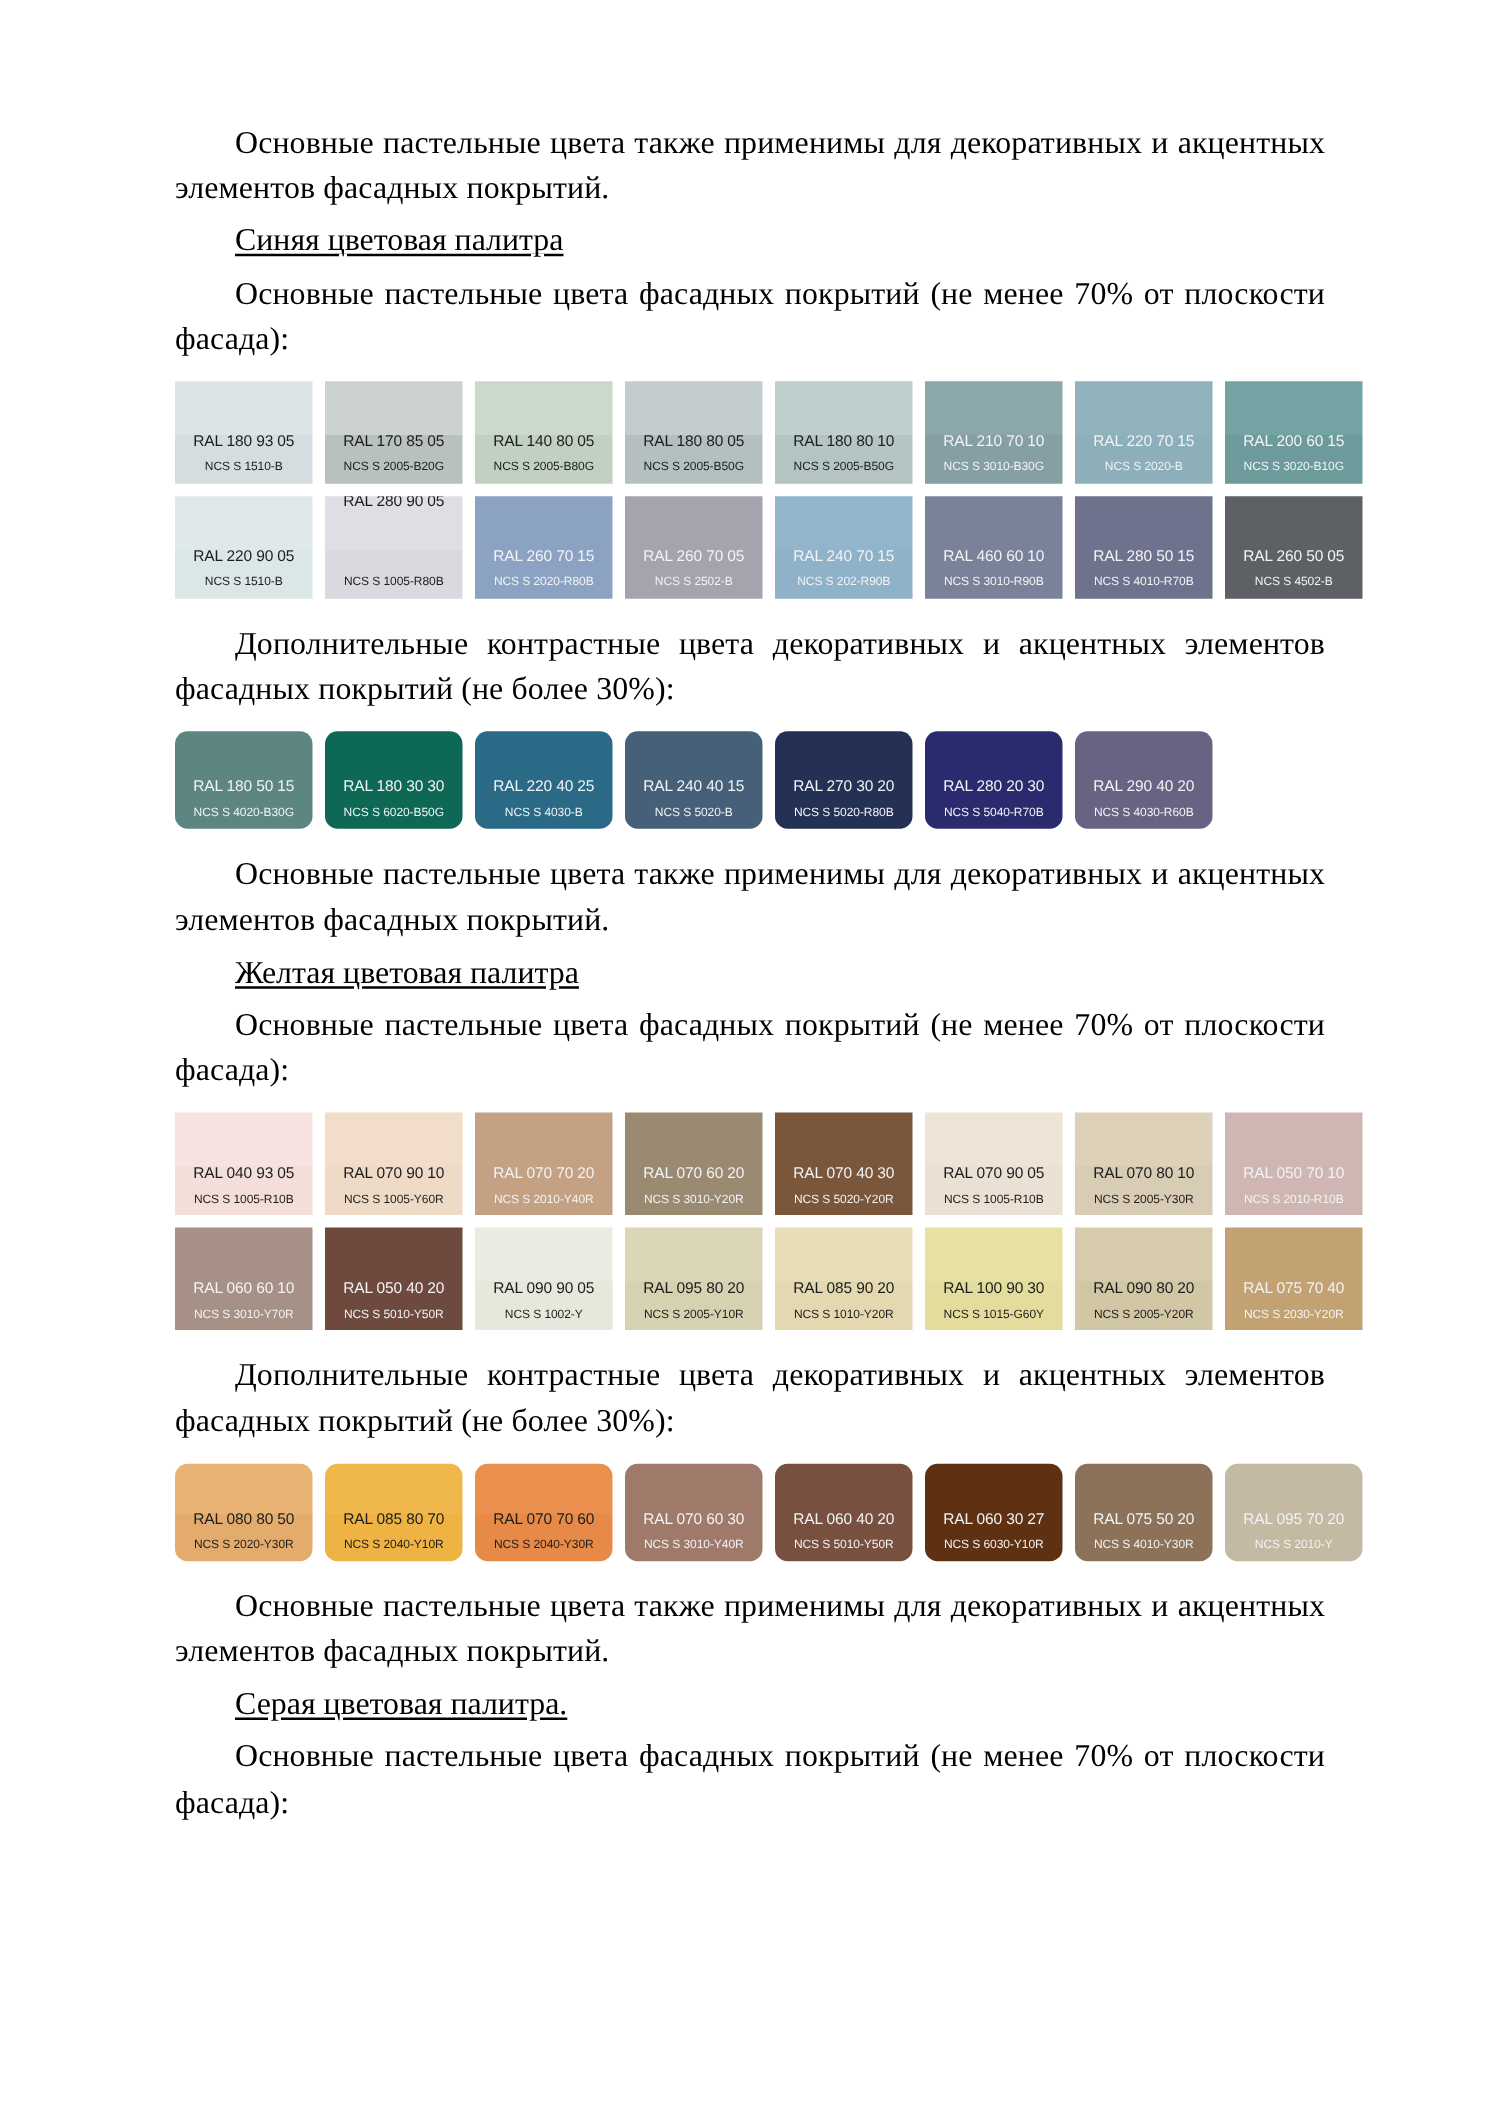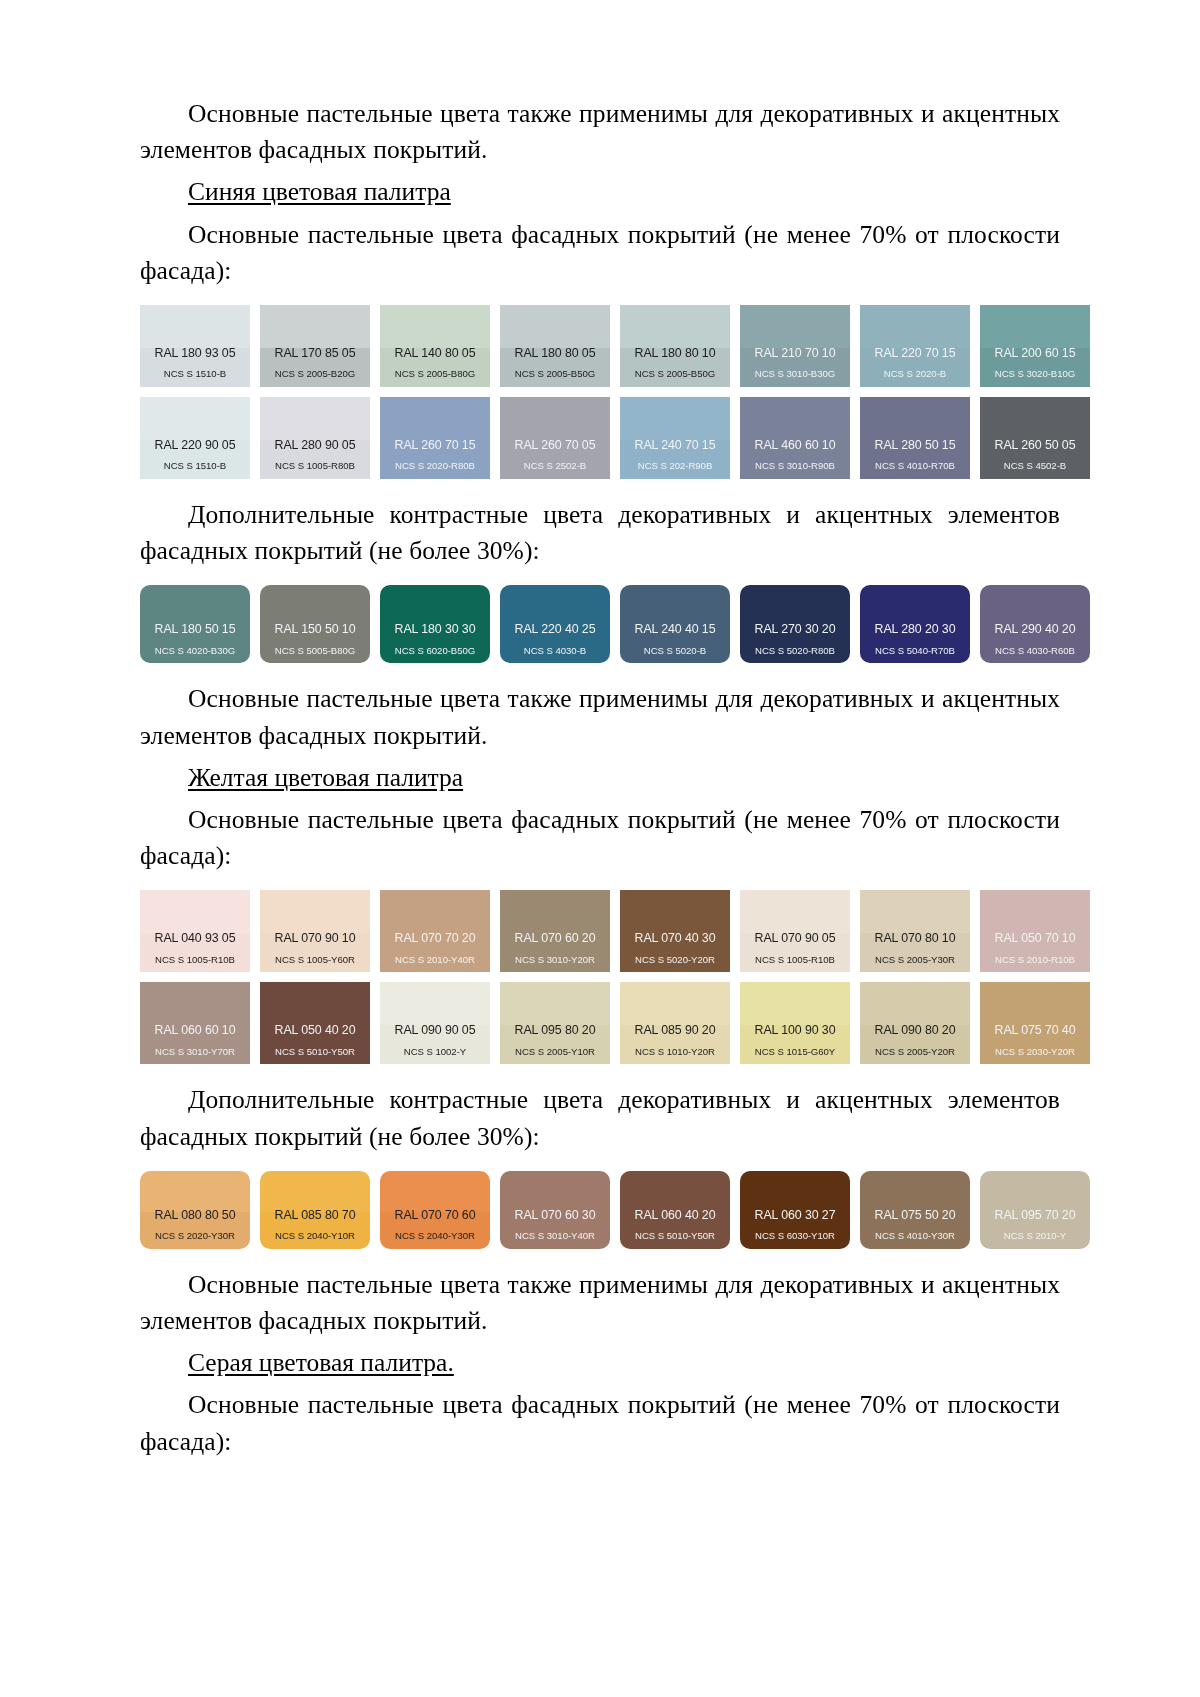--- a/index.html
+++ b/index.html
@@ -134,21 +134,21 @@
           <div class="swatch dark" style="background: linear-gradient(rgb(116, 163, 164) 0%, rgb(116, 163, 164) 52%, rgb(109, 155, 156) 52%, rgb(109, 155, 156) 100%);">
             <div class="ral">RAL 200 60 15</div>
             <div class="ncs">NCS S 3020-B10G</div>
           </div>
         </div>
         <div class="swatch-row">
           <div class="swatch light" style="background: linear-gradient(rgb(223, 233, 233) 0%, rgb(223, 233, 233) 52%, rgb(219, 230, 231) 52%, rgb(219, 230, 231) 100%);">
             <div class="ral">RAL 220 90 05</div>
             <div class="ncs">NCS S 1510-B</div>
           </div>
-          <div class="swatch light" style="background: linear-gradient(rgb(222, 222, 228) 0%, rgb(222, 222, 228) 52%, rgb(217, 217, 224) 52%, rgb(217, 217, 224) 100%);">
+          <div class="swatch light" style="background: linear-gradient(rgb(222, 222, 228) 0%, rgb(222, 222, 228) 52%, rgb(217, 217, 224) 52%, rgb(217, 217, 224) 100%); gap: 44px;">
             <div class="ral">RAL 280 90 05</div>
             <div class="ncs">NCS S 1005-R80B</div>
           </div>
           <div class="swatch dark" style="background: linear-gradient(rgb(139, 162, 195) 0%, rgb(139, 162, 195) 52%, rgb(139, 162, 195) 52%, rgb(139, 162, 195) 100%);">
             <div class="ral">RAL 260 70 15</div>
             <div class="ncs">NCS S 2020-R80B</div>
           </div>
           <div class="swatch dark" style="background: linear-gradient(rgb(163, 164, 174) 0%, rgb(163, 164, 174) 52%, rgb(163, 164, 174) 52%, rgb(163, 164, 174) 100%);">
             <div class="ral">RAL 260 70 05</div>
             <div class="ncs">NCS S 2502-B</div>
@@ -173,24 +173,20 @@
       </div>
 
     <p class="para">Дополнительные контрастные цвета декоративных и акцентных элементов фасадных покрытий (не более 30%):</p>
 
     <div class="swatch-block">
         <div class="swatch-row contrast">
           <div class="swatch dark" style="background: linear-gradient(rgb(93, 133, 129) 0%, rgb(93, 133, 129) 52%, rgb(93, 133, 129) 52%, rgb(93, 133, 129) 100%);">
             <div class="ral">RAL 180 50 15</div>
             <div class="ncs">NCS S 4020-B30G</div>
           </div>
-          <div class="swatch dark" style="background: linear-gradient(rgb(124, 125, 116) 0%, rgb(124, 125, 116) 52%, rgb(124, 125, 116) 52%, rgb(124, 125, 116) 100%);">
-            <div class="ral">RAL 150 50 10</div>
-            <div class="ncs">NCS S 5005-B80G</div>
-          </div>
           <div class="swatch dark" style="background: linear-gradient(rgb(14, 104, 86) 0%, rgb(14, 104, 86) 52%, rgb(14, 104, 86) 52%, rgb(14, 104, 86) 100%);">
             <div class="ral">RAL 180 30 30</div>
             <div class="ncs">NCS S 6020-B50G</div>
           </div>
           <div class="swatch dark" style="background: linear-gradient(rgb(42, 106, 134) 0%, rgb(42, 106, 134) 52%, rgb(42, 106, 134) 52%, rgb(42, 106, 134) 100%);">
             <div class="ral">RAL 220 40 25</div>
             <div class="ncs">NCS S 4030-B</div>
           </div>
           <div class="swatch dark" style="background: linear-gradient(rgb(69, 96, 120) 0%, rgb(69, 96, 120) 52%, rgb(69, 96, 120) 52%, rgb(69, 96, 120) 100%);">
             <div class="ral">RAL 240 40 15</div>

